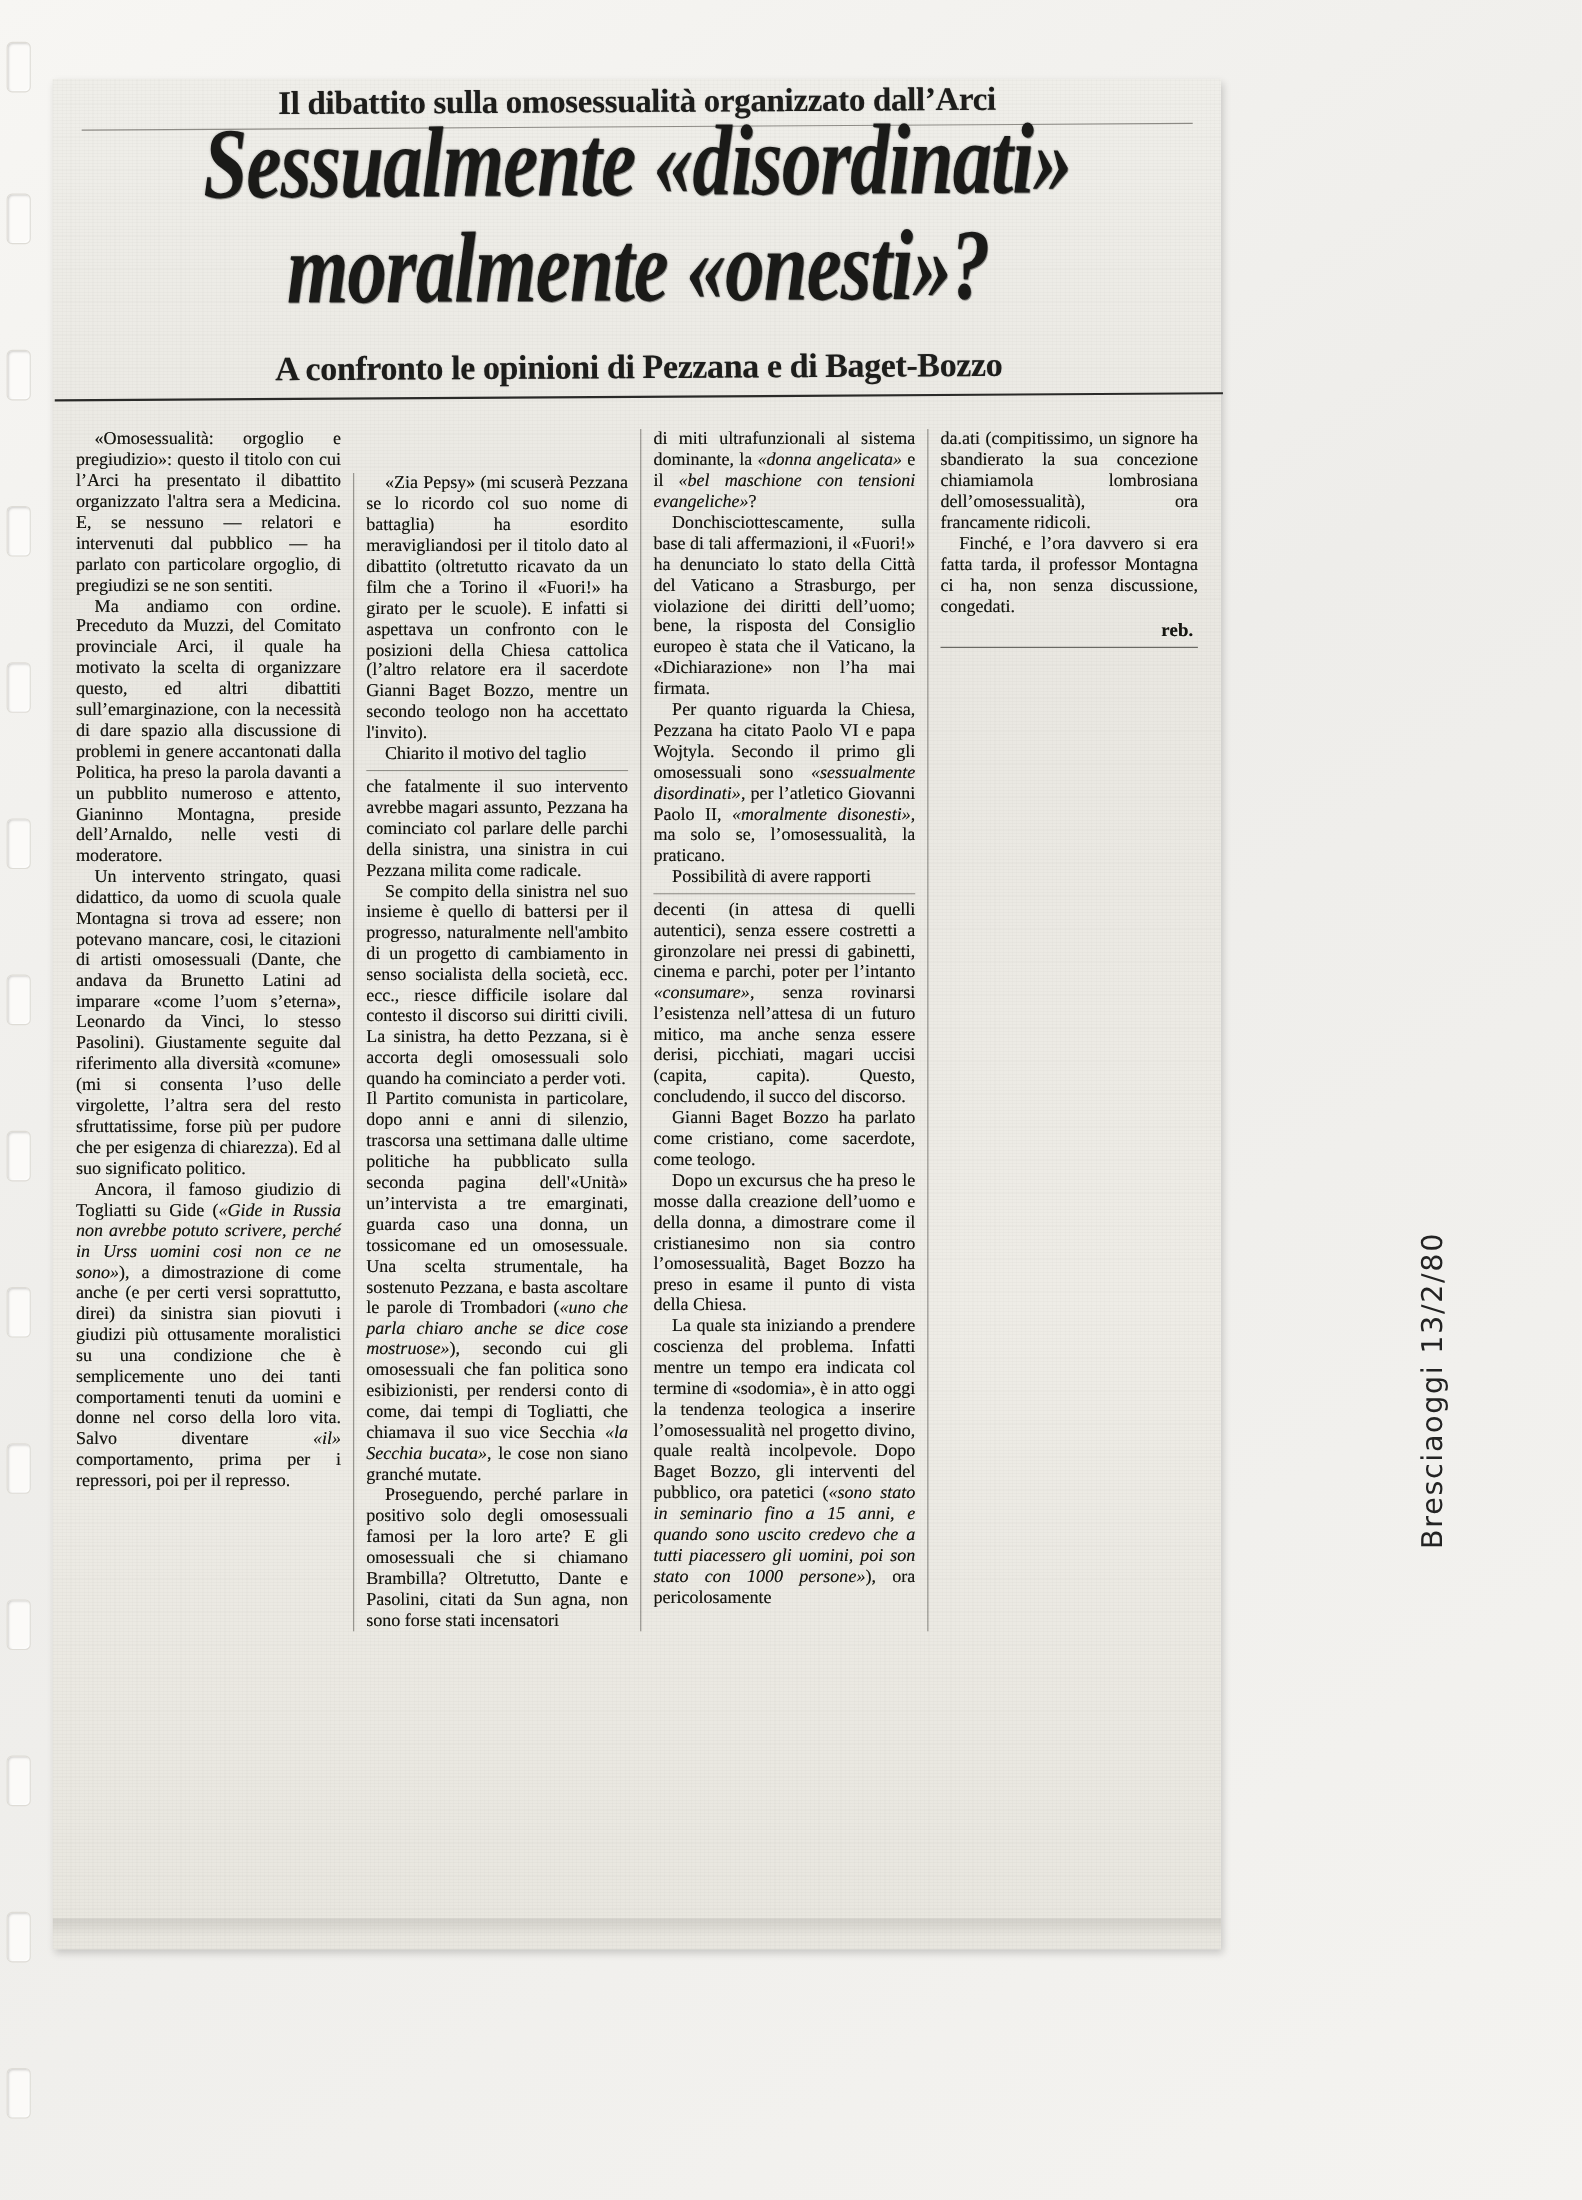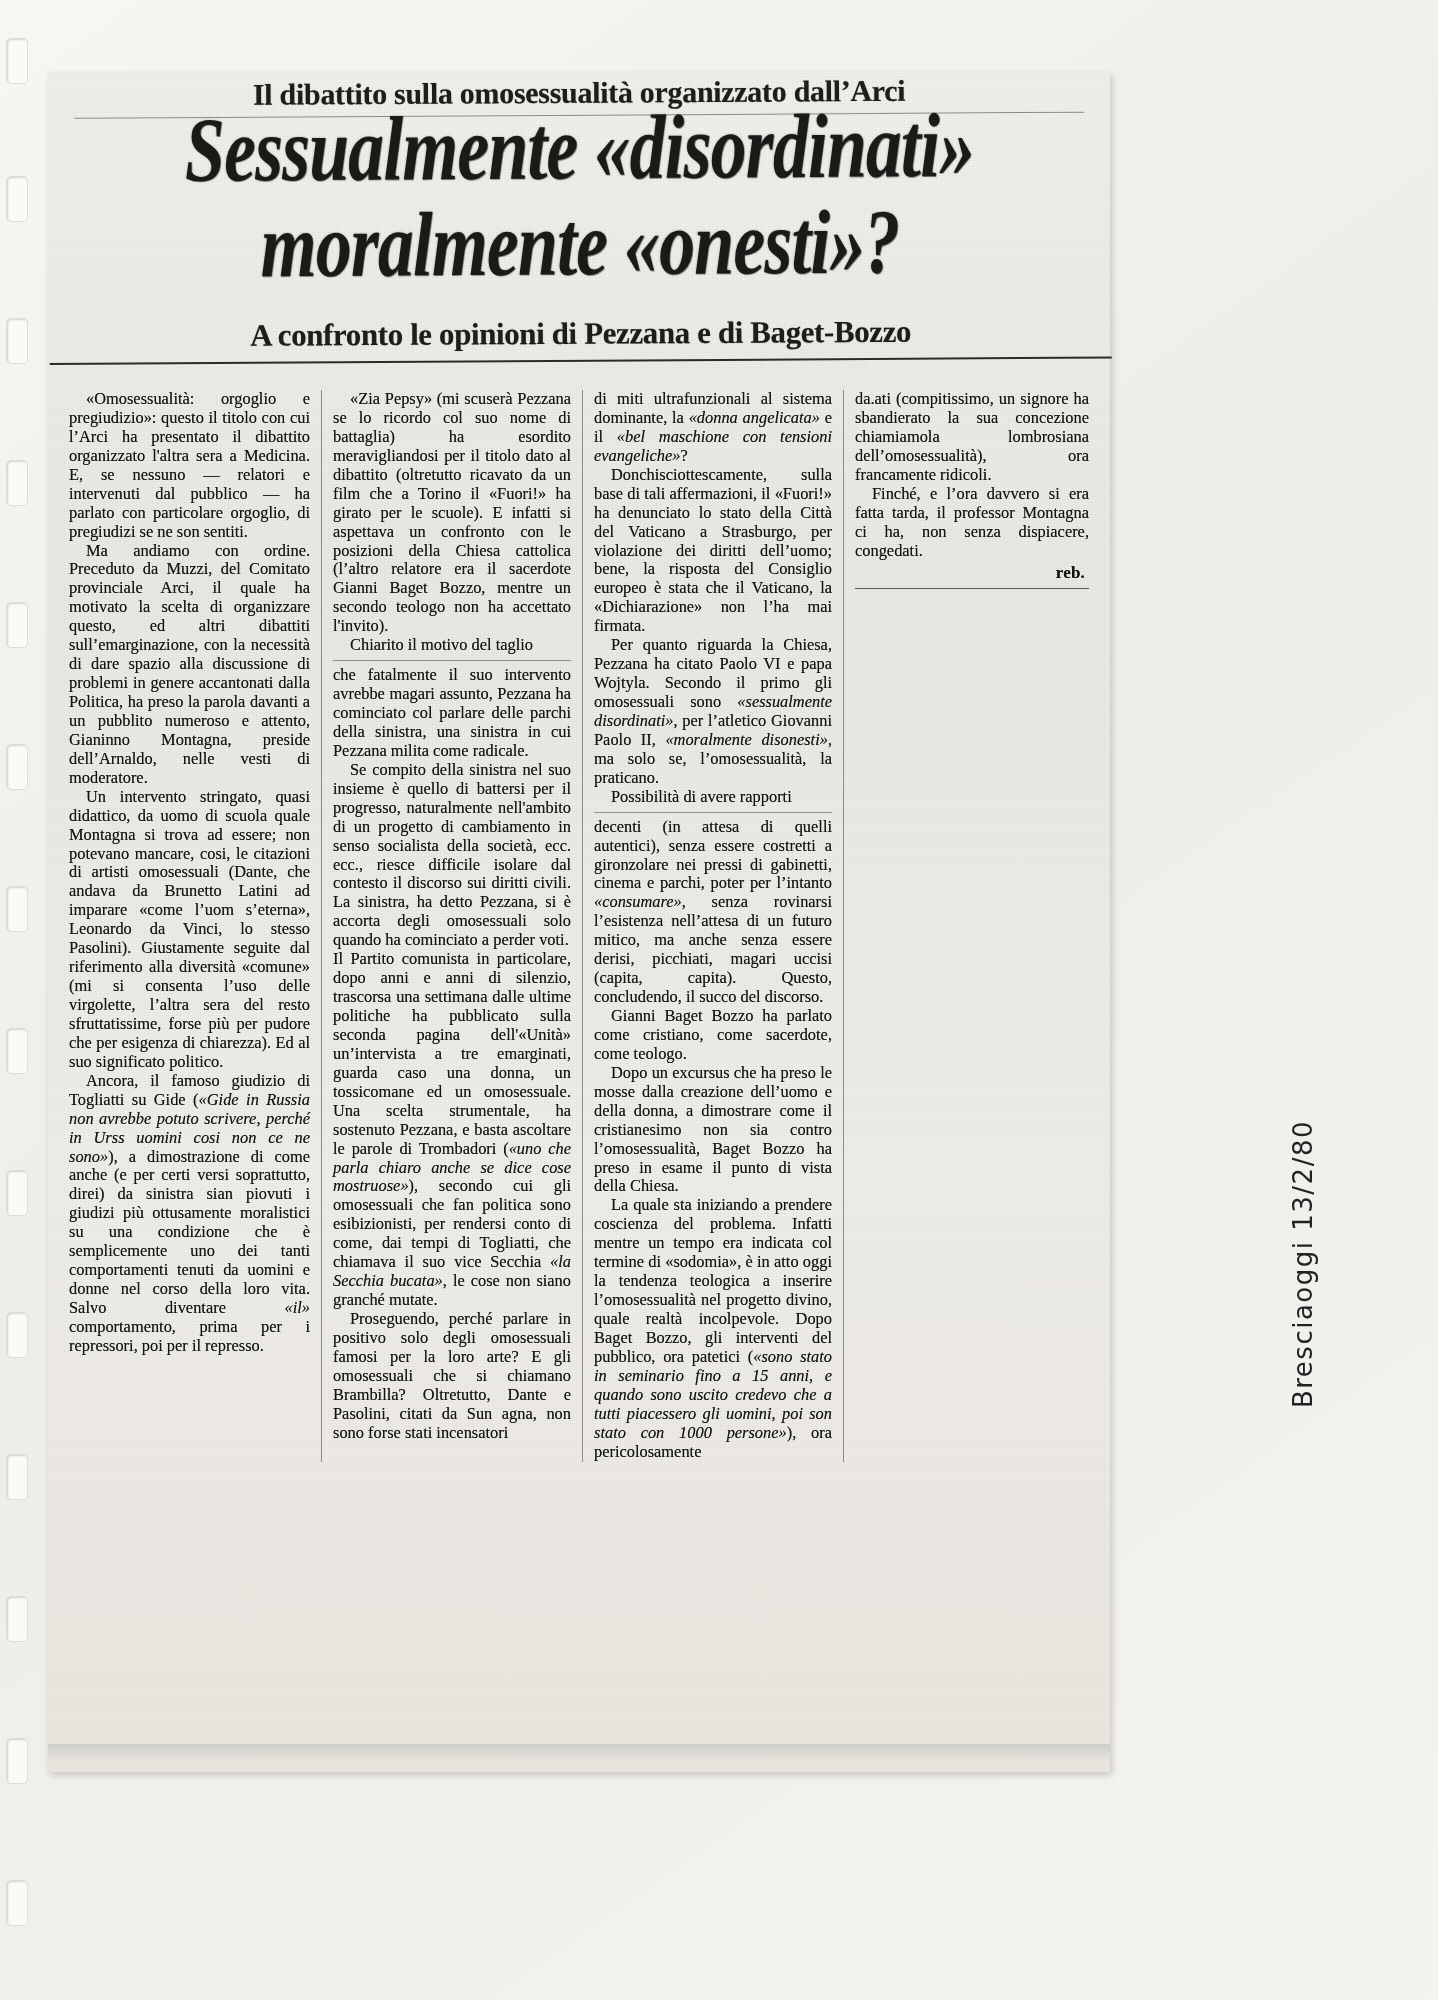--- a/index.html
+++ b/index.html
@@ -140,21 +140,21 @@
     font-family: "Liberation Serif", serif;
     font-size: 16.4px;
     line-height: 1.155;
     color: #15150f;
     text-align: justify;
     hyphens: none;
     text-shadow: 0 0 0.6px rgba(0,0,0,0.55);
   }
   .col + .col { border-left: 1px solid #8e8c86; }
   #col1 { width: 263px; }
-  #col2 { width: 261px; }
+  #col2 { width: 261px; margin-top: 40px; }
   #col3 { width: 261px; }
   #col4 { width: 257px; }
 
   .col p {
     margin: 0;
     text-indent: 17px;
   }
   .col p.noindent { text-indent: 0; }
   .col i { }
 
@@ -262,21 +262,21 @@
         <div class="strip-rule"></div>
         <p class="noindent"><span>decenti (in attesa di quelli autentici), senza essere costretti a gironzolare nei pressi di gabinetti, cinema e parchi, poter per l’intanto </span><i>«consumare»</i><span>, senza rovinarsi l’esistenza nell’attesa di un futuro mitico, ma anche senza essere derisi, picchiati, magari uccisi (capita, capita). Questo, concludendo, il succo del discorso.</span></p>
         <p>Gianni Baget Bozzo ha parlato come cristiano, come sacerdote, come teologo.</p>
         <p>Dopo un excursus che ha preso le mosse dalla creazione dell’uomo e della donna, a dimostrare come il cristianesimo non sia contro l’omosessualità, Baget Bozzo ha preso in esame il punto di vista della Chiesa.</p>
         <p><span>La quale sta iniziando a prendere coscienza del problema. Infatti mentre un tempo era indicata col termine di «sodomia», è in atto oggi la tendenza teologica a inserire l’omosessualità nel progetto divino, quale realtà incolpevole. Dopo Baget Bozzo, gli interventi del pubblico, ora patetici (</span><i>«sono stato in seminario fino a 15 anni, e quando sono uscito credevo che a tutti piacessero gli uomini, poi son stato con 1000 persone»</i><span>), ora pericolosamente</span></p>
       </div>
 
       <div class="col" id="col4">
         <div id="col4-strip">
           <p class="noindent">da.ati (compitissimo, un signore ha sbandierato la sua concezione chiamiamola lombrosiana dell’omosessualità), ora francamente ridicoli.</p>
-          <p>Finché, e l’ora davvero si era fatta tarda, il professor Montagna ci ha, non senza dispiacere, congedati.</p>
+          <p>Finché, e l’ora davvero si era fatta tarda, il professor Montagna ci ha, non senza discussione, congedati.</p>
           <div id="sig">reb.</div>
         </div>
       </div>
 
     </div>
 
     <div id="torn-bottom"></div>
   </div>
 
   <div id="archive-stamp">Bresciaoggi 13/2/80</div>

